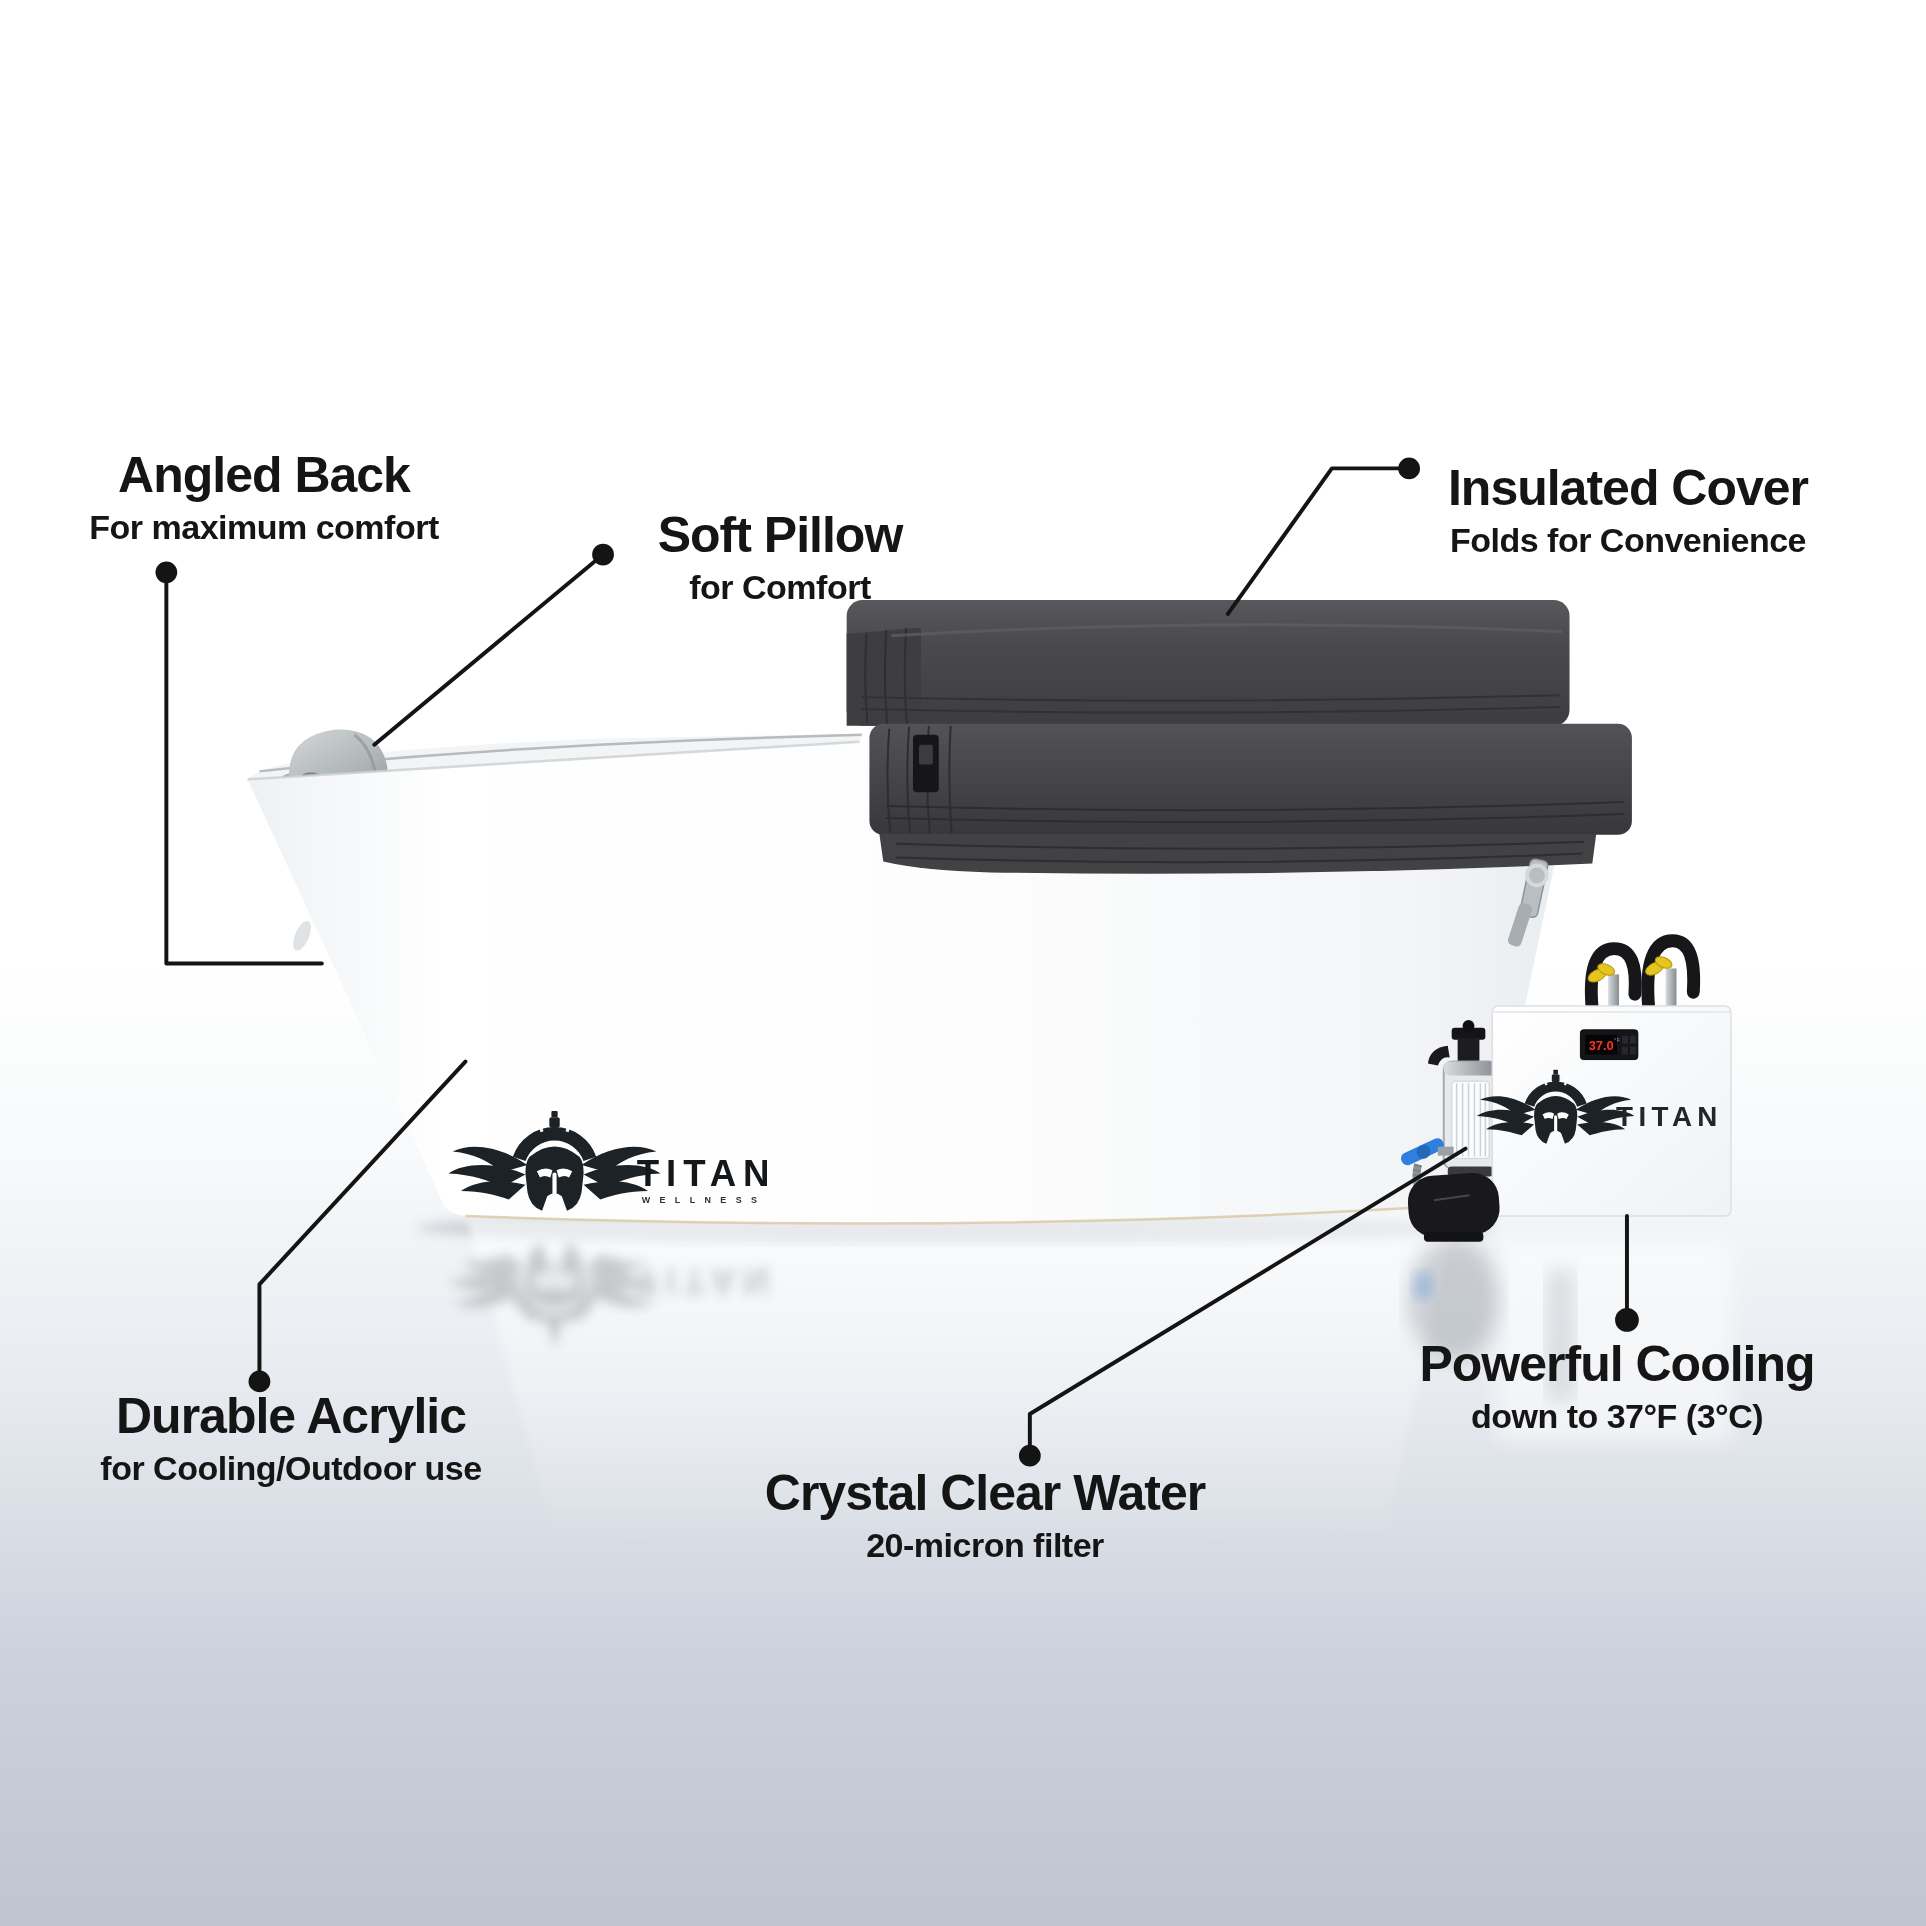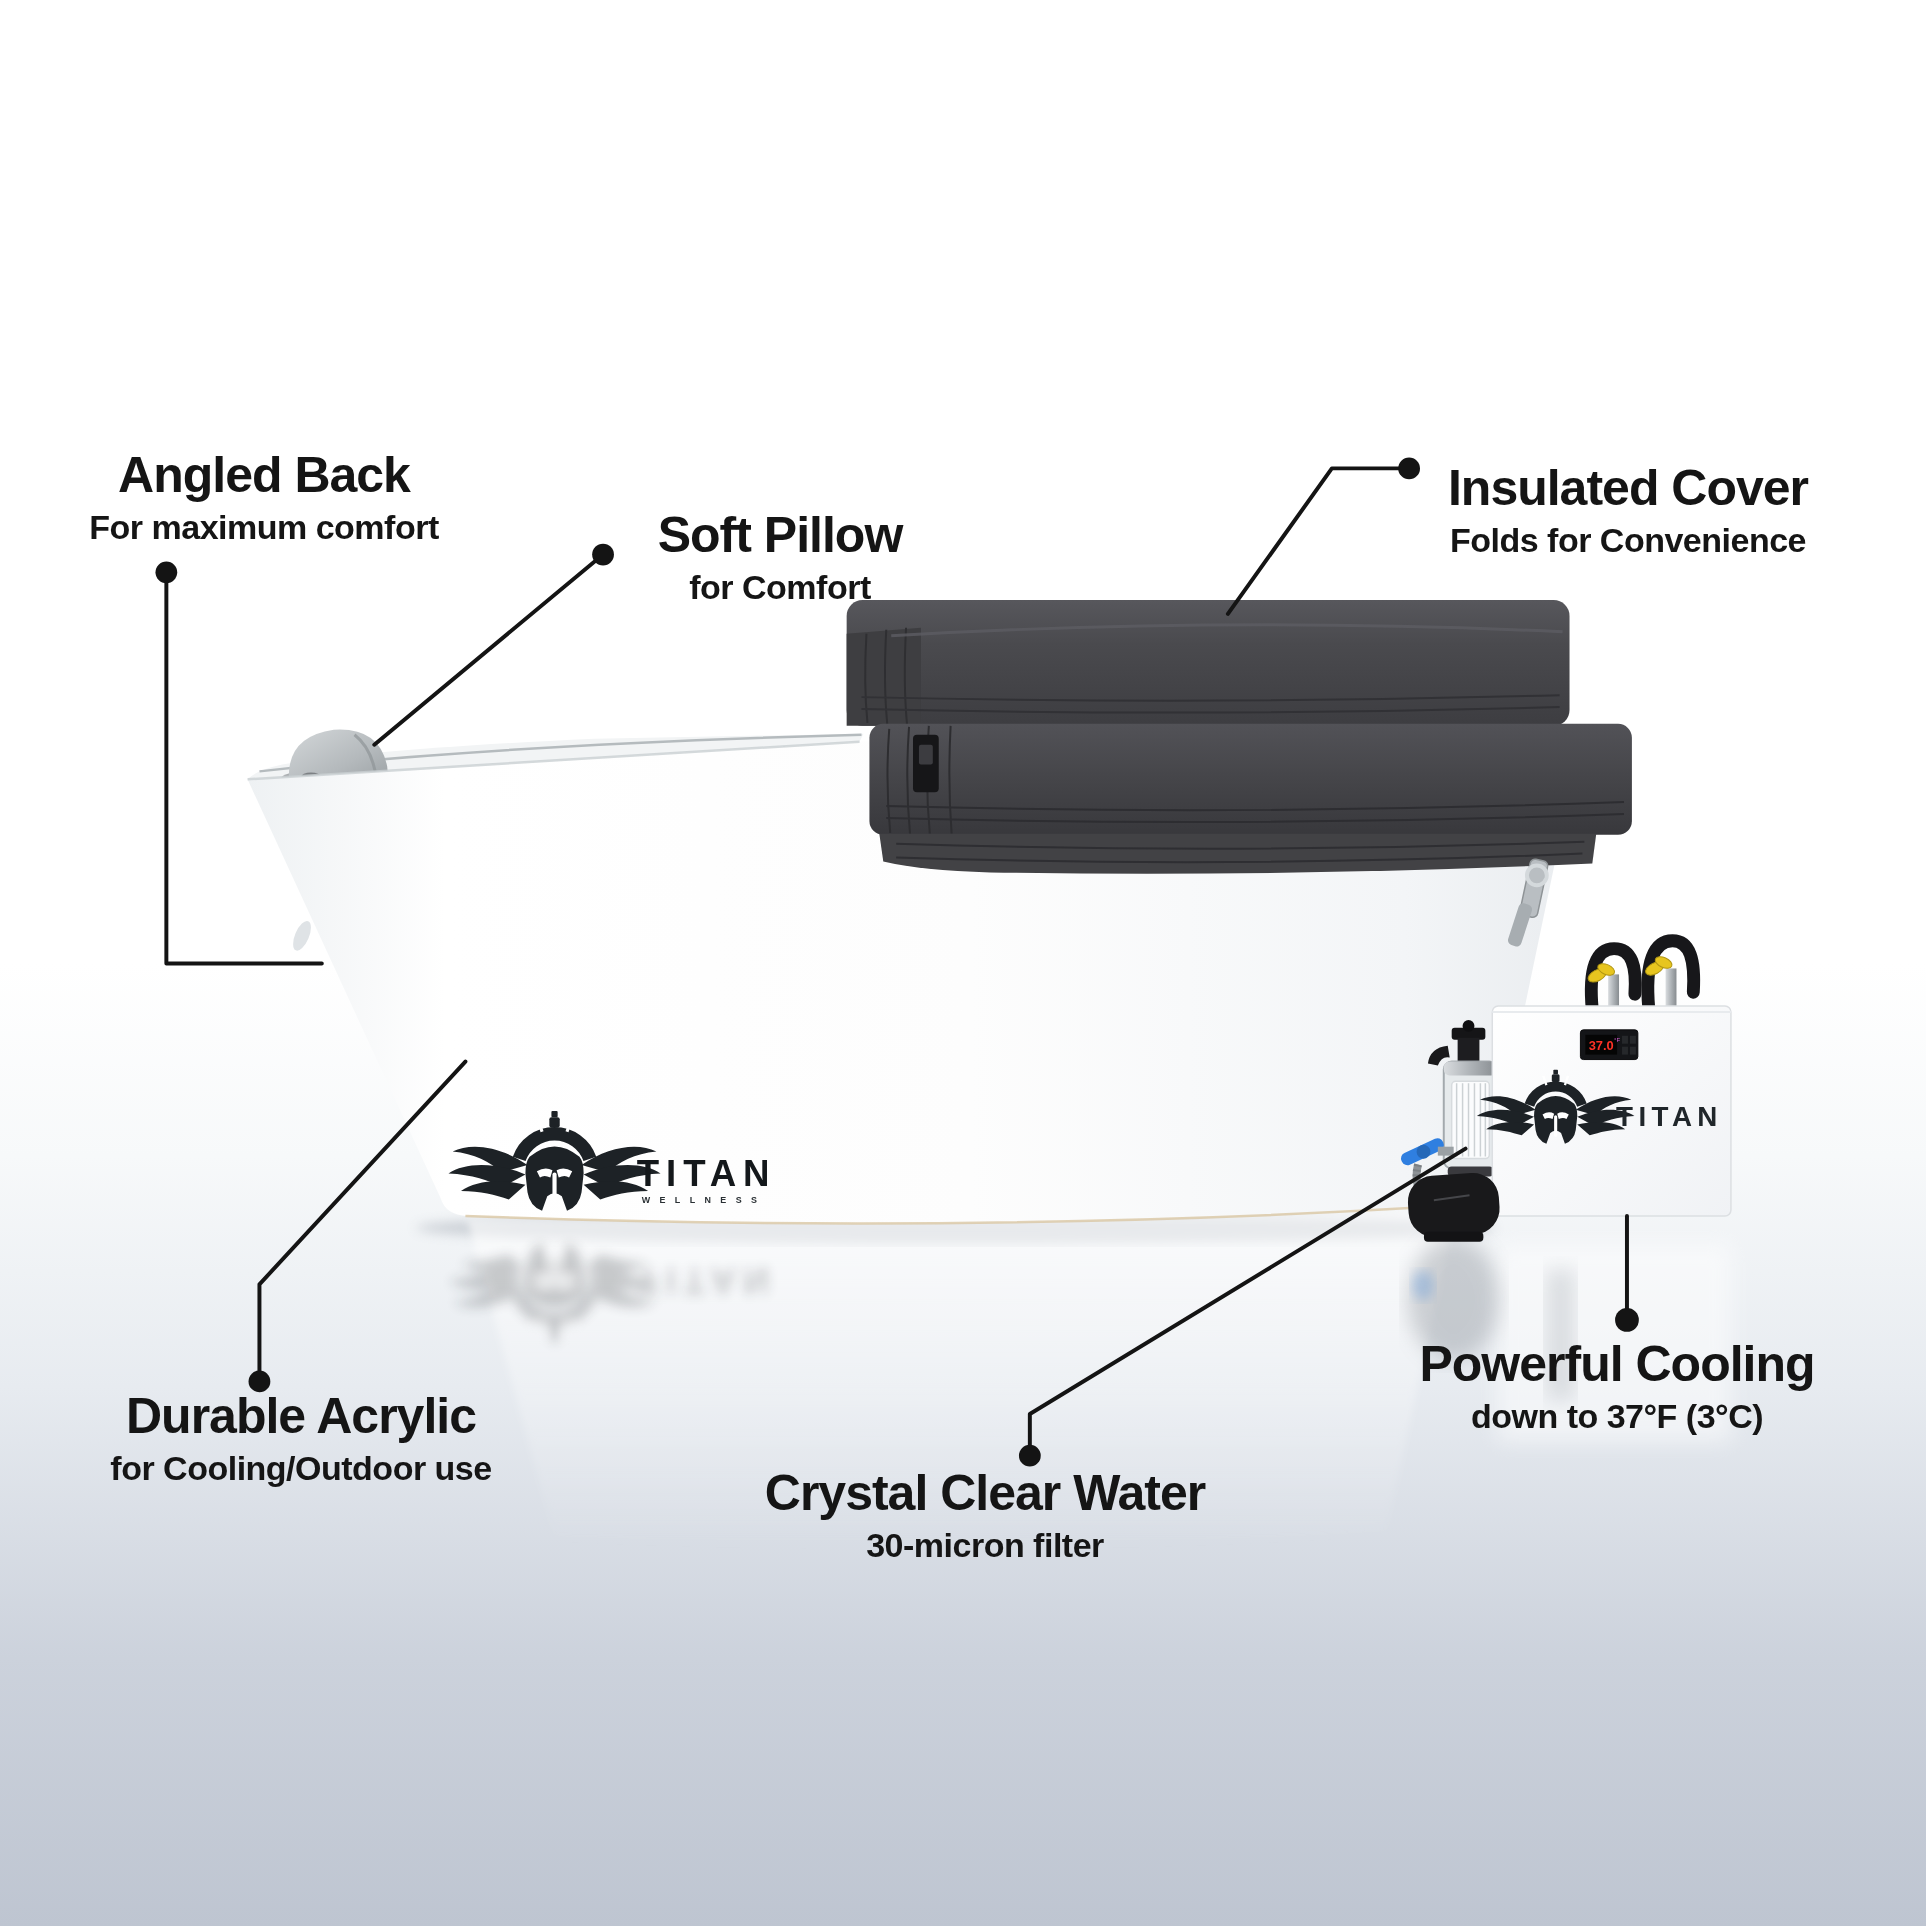--- a/index.html
+++ b/index.html
@@ -229,28 +229,28 @@
 <div class="lbl" style="left:744px;top:508px;margin-left:36px;">
   <div class="t">Soft Pillow</div>
   <div class="s">for Comfort</div>
 </div>
 
 <div class="lbl" style="left:1628px;top:417px;margin-top:44px;">
   <div class="t">Insulated Cover</div>
   <div class="s">Folds for Convenience</div>
 </div>
 
-<div class="lbl" style="left:301px;top:1389px;">
+<div class="lbl" style="left:291px;top:1389px;">
   <div class="t">Durable Acrylic</div>
   <div class="s">for Cooling/Outdoor use</div>
 </div>
 
 <div class="lbl" style="left:985px;top:1466px;">
   <div class="t">Crystal Clear Water</div>
-  <div class="s">30-micron filter</div>
+  <div class="s">20-micron filter</div>
 </div>
 
 <div class="lbl" style="left:1617px;top:1337px;">
   <div class="t">Powerful Cooling</div>
   <div class="s">down to 37°F (3°C)</div>
 </div>
 
 </div>
 
 

